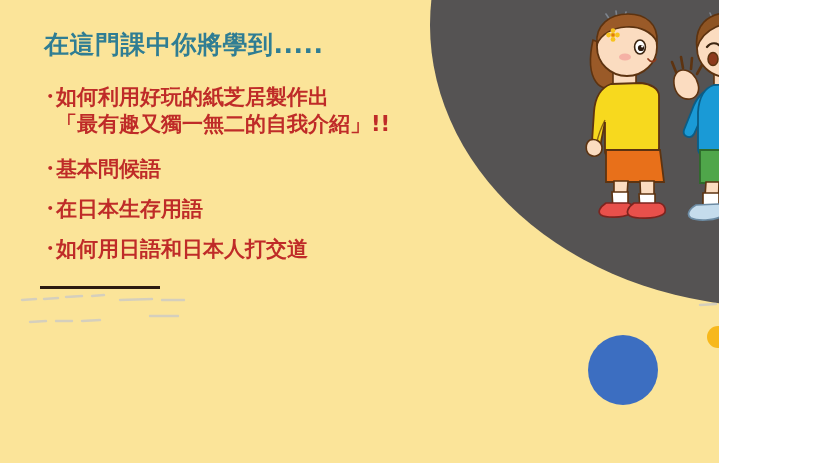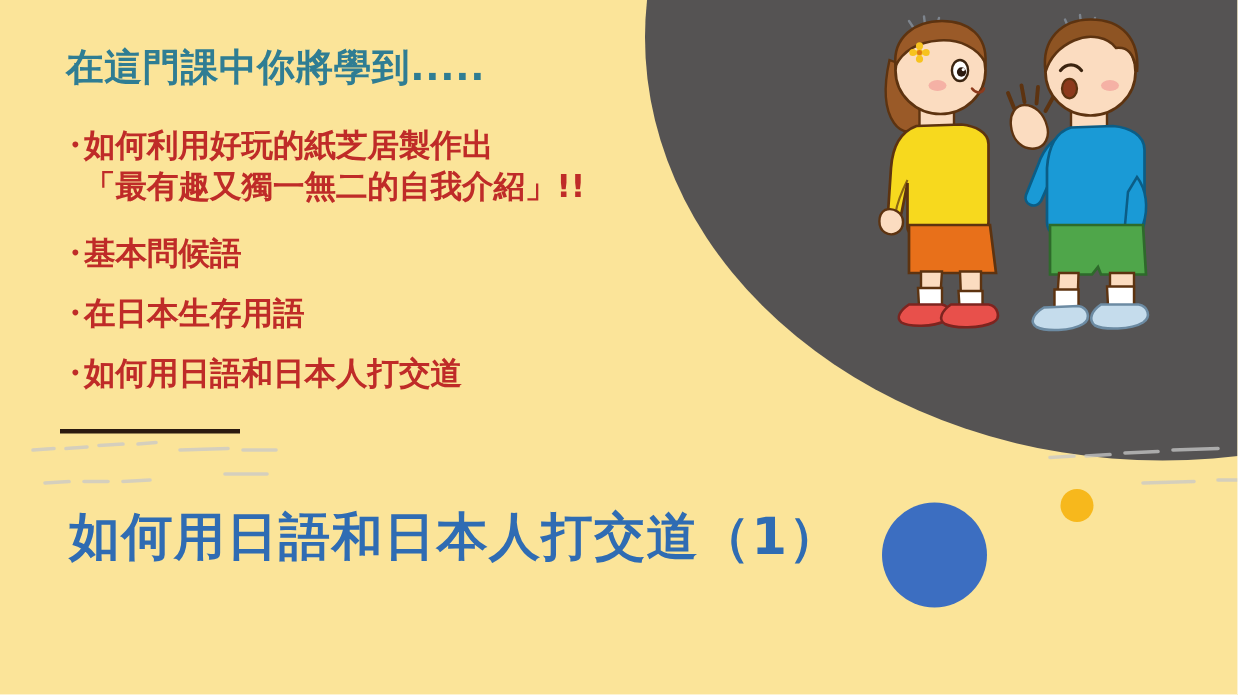--- a/index.html
+++ b/index.html
@@ -3,21 +3,21 @@
 <meta charset="utf-8">
 <title>Slide</title>
 <style>
   html, body {
     margin: 0;
     padding: 0;
     background: #ffffff;
   }
   #slide {
     position: relative;
-    width: 825px;
+    width: 719px;
     height: 463px;
     overflow: hidden;
     background: #fbe499;
     font-family: "DejaVu Sans", "Liberation Sans", sans-serif;
   }
 
   
   .art-layer {
     position: absolute;
     inset: 0;
@@ -270,18 +270,17 @@
     </div>
 
     <div class="bullet-item">
       <span class="bullet-dot">・</span>
       <span class="bullet-text">如何用日語和日本人打交道</span>
     </div>
   </div>
 
   <div class="divider-rule"></div>
 
-  <div class="slide-title">如何用日語和日本人打交道（1）</div>
 
   <div class="circle-blue"></div>
   <div class="circle-orange"></div>
 
 </div>
 
 </body></html>

